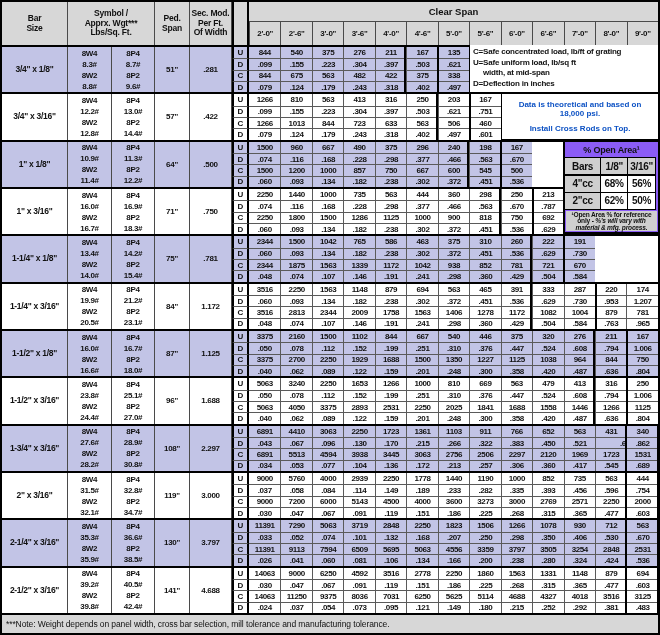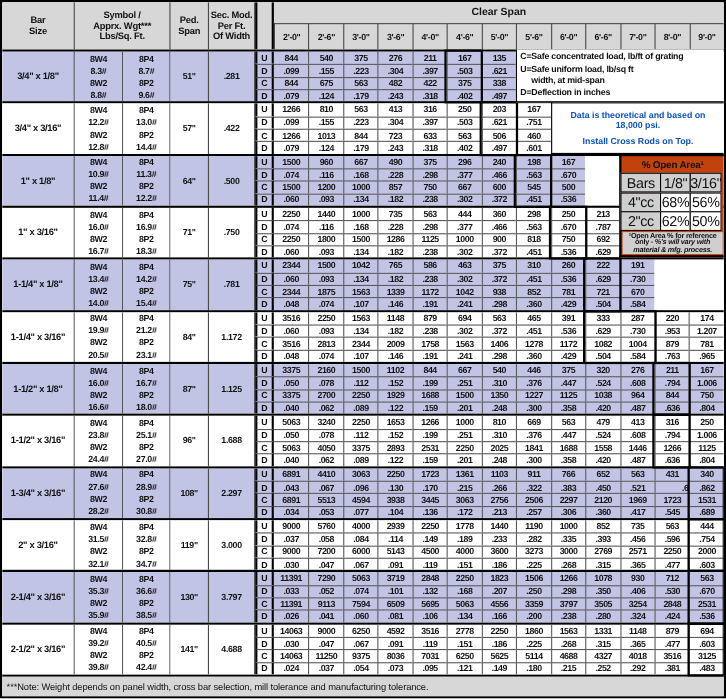--- a/index.html
+++ b/index.html
@@ -43,25 +43,25 @@
     font-size:8.5px;padding-left:4px;letter-spacing:-0.1px;}
   
   .ovl{position:absolute;z-index:6;background:#fff;border:1px solid #000;}
   .legendbox{left:467px;top:43px;width:189px;height:48px;padding:2px 3px;
     font-weight:bold;font-size:8px;line-height:10.5px;letter-spacing:-0.2px;border-top:none;border-right:none;}
   .legendbox .ind{padding-left:10px;}
   .bluebox{left:499px;top:91px;width:157px;height:47px;border-right:none;
     display:flex;flex-direction:column;align-items:center;justify-content:space-evenly;
     text-align:center;font-weight:bold;font-size:8px;line-height:9px;color:#0d52c4;}
   .openbox{left:561px;top:138px;width:95px;height:94px;border:2px solid #000;border-right:none;
-    display:flex;flex-direction:column;background:#c2410c;}
+    display:flex;flex-direction:column;background:#8b5cf6;}
   .oa-title{height:17px;display:flex;align-items:center;justify-content:center;font-weight:bold;font-size:9px;letter-spacing:-0.2px;}
   .oa-table{display:grid;grid-template-columns:36px 27px 28px;}
   .oa-cell{height:18px;border:1.5px solid #000;margin:-0.75px 0 0 -0.75px;display:flex;align-items:center;justify-content:center;
-    font-weight:normal;font-size:13px;letter-spacing:-0.3px;background:#fff;}
+    font-weight:bold;font-size:10px;letter-spacing:-0.3px;background:#fff;}
   .oa-cell.gray{background:#cfcfcf;}
   .oa-note{flex:1;background:#cfcfcf;margin:1px;padding:1px 1px 0 1px;text-align:center;
     font-weight:bold;font-size:6.6px;line-height:6.4px;letter-spacing:-0.2px;}
   .oa-note .it{font-style:italic;}
 </style>
 </head>
 <body>
 
 <div class="tablewrap">
 

